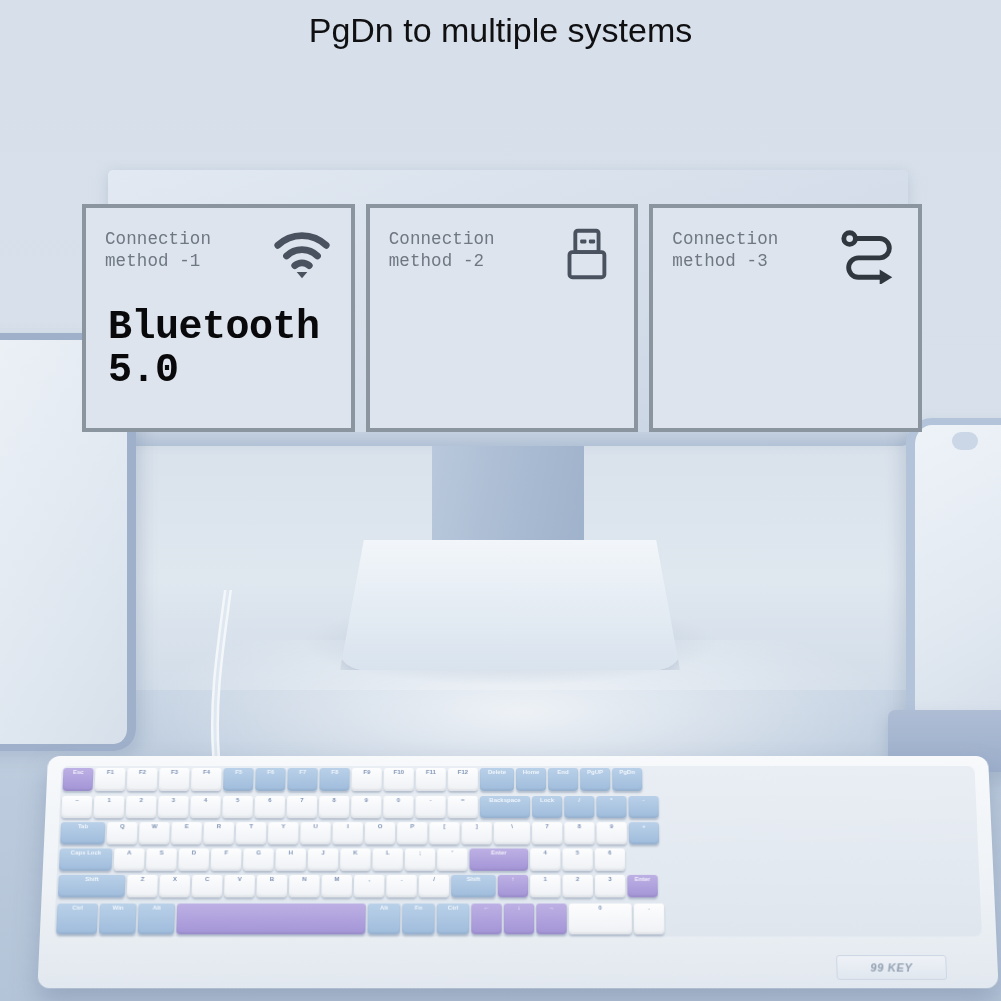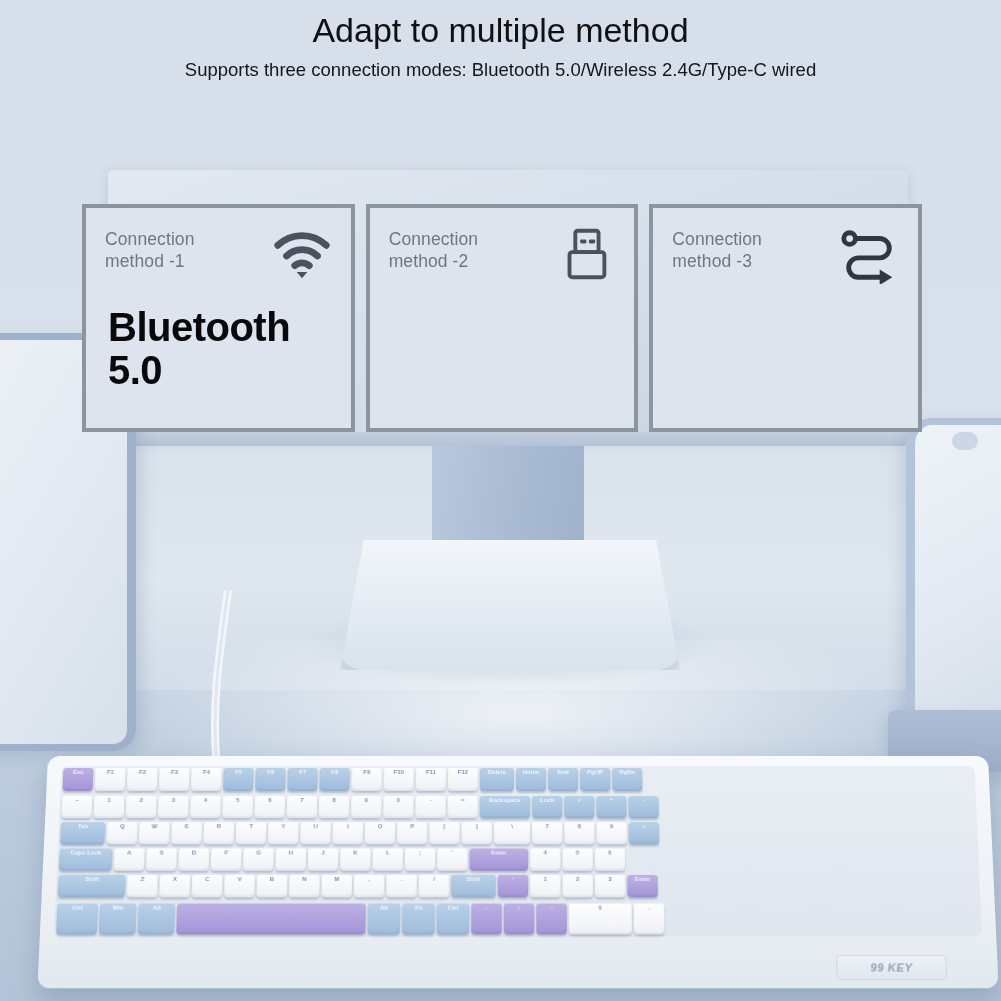--- a/index.html
+++ b/index.html
@@ -135,20 +135,21 @@
   
   .cards {
     position:absolute; left:82px; top:204px; width:840px; height:228px;
     display:flex; gap:11px; z-index:6;
   }
   .card {
     flex:1; position:relative;
     background:#dde4ed;
     border:4px solid #8b959f;
     box-shadow:inset 0 0 0 2px #dde4ed;
+    font-family:Liberation Mono, monospace;
   }
   .card-top { position:absolute; left:19px; top:20px; right:16px; height:62px; }
   .card-label {
     font-size:17.5px; color:#6f7782; line-height:1.28; letter-spacing:.1px;
     max-width:170px;
   }
   .card-icon { position:absolute; right:2px; top:-2px; width:62px; height:58px; }
   .card-title {
     position:absolute; left:22px; top:98px; right:14px;
     font-size:40px; font-weight:bold; color:#09090b;
@@ -285,22 +286,21 @@
           <div class="key k-purple" style="left: 442px; top: 138px; width: 30px; height: 30px;">↓</div>
           <div class="key k-purple" style="left: 474px; top: 138px; width: 30px; height: 30px;">→</div>
           <div class="key k-white" style="left: 506px; top: 138px; width: 62px; height: 30px;">0</div>
           <div class="key k-white" style="left: 570px; top: 138px; width: 30px; height: 30px;">.</div>
         </div>
       <div class="kb-badge">99 KEY</div>
     </div>
   </div>
 
   <div class="header">
-    <div class="h2">Adapt to multiple method</div>
-    <div class="h3">Supports three connection modes: Bluetooth 5.0/Wireless 2.4G/Type-C wired</div>
+    <div class="h2">PgDn to multiple systems</div>
   </div>
 
   <div class="cards">
 
     <div class="card">
       <div class="card-top">
         <div class="card-label">Connection<br>method -1</div>
         <svg class="card-icon" viewBox="0 0 64 58">
           <g fill="none" stroke="#4a5260" stroke-linecap="round">
             <path d="M7 19 A 36 36 0 0 1 57 19" stroke-width="7"></path>

